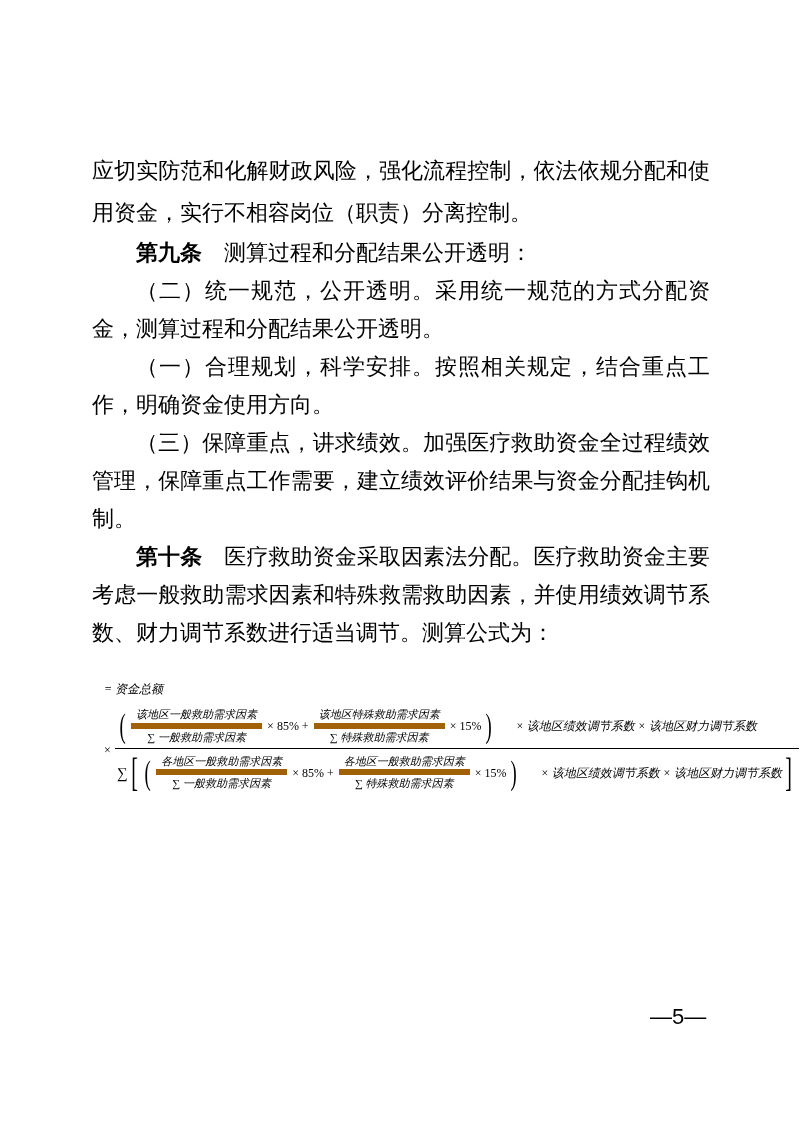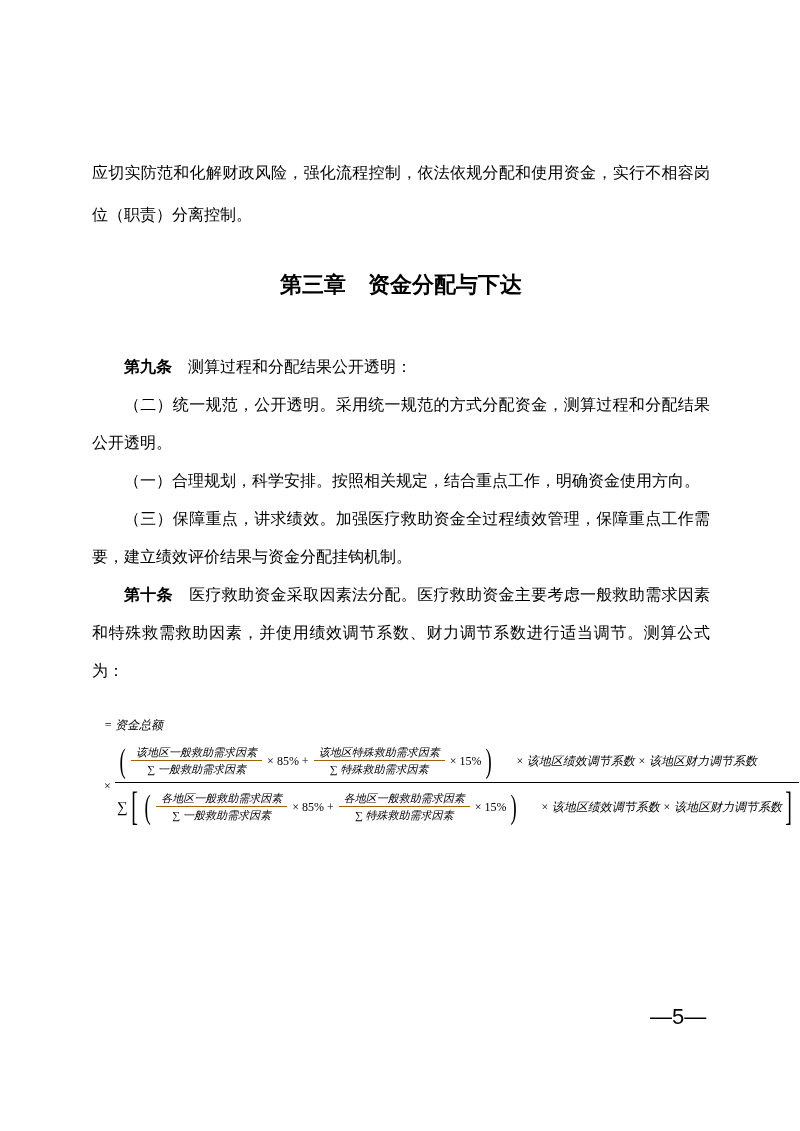--- a/index.html
+++ b/index.html
@@ -14,24 +14,25 @@
     width: 800px; height: 1131px;
     background: #fff;
     overflow: hidden;
   }
   .content {
     position: absolute;
     left: 92px; top: 152px;
     width: 618px;
   }
   .para {
-    font-size: 16px;
+    font-size: 22px;
     line-height: 38px;
     text-align: justify;
     text-indent: 2em;
+    font-family: Liberation Mono, monospace;
   }
   .para.no-indent { text-indent: 0; line-height: 42px; }
   .heading {
     font-size: 22px;
     font-weight: bold;
     text-align: center;
     line-height: 38px;
     margin-top: 30px;
     margin-bottom: 44px;
     text-indent: 0;
@@ -56,21 +57,21 @@
     display: flex; align-items: center; justify-content: flex-start;
     white-space: nowrap;
   }
   .bf-num { border-bottom: 1px solid #000; padding: 0 4px 4px 2px; }
   .bf-den { padding: 4px 4px 0 2px; }
   .frac {
     display: inline-flex; flex-direction: column;
     text-align: center; margin: 0 3px;
     font-size: 11px;
   }
-  .frac-num { padding: 0 5px 1px; border-bottom: 1px solid #a16207; }
+  .frac-num { padding: 0 5px 1px; border-bottom: 6px solid #a16207; }
   .frac-den { padding: 2px 5px 0; }
   .op { font-style: normal; margin: 0 2px; white-space: nowrap; }
   .paren, .bracket {
     display: inline-block;
     font-style: normal; font-weight: 300;
     line-height: 1; font-size: 34px;
     transform: scaleX(0.55);
   }
   .bracket { font-size: 40px; transform: scaleX(0.5); }
   .sigma { font-style: normal; font-size: 15px; margin-right: 1px; }
@@ -84,21 +85,20 @@
   }
 </style>
 </head>
 <body>
 
 <div class="page">
   <div class="content">
 
     <p class="para no-indent">应切实防范和化解财政风险，强化流程控制，依法依规分配和使用资金，实行不相容岗位（职责）分离控制。</p>
 
-    <p class="heading">第三章　资金分配与下达</p>
 
     <p class="para"><span class="lead">第九条</span><span>　测算过程和分配结果公开透明：</span></p>
 
     <p class="para">（二）统一规范，公开透明。采用统一规范的方式分配资金，测算过程和分配结果公开透明。</p>
 
     <p class="para">（一）合理规划，科学安排。按照相关规定，结合重点工作，明确资金使用方向。</p>
 
     <p class="para">（三）保障重点，讲求绩效。加强医疗救助资金全过程绩效管理，保障重点工作需要，建立绩效评价结果与资金分配挂钩机制。</p>
 
     <p class="para"><span class="lead">第十条</span><span>　医疗救助资金采取因素法分配。医疗救助资金主要考虑一般救助需求因素和特殊救需救助因素，并使用绩效调节系数、财力调节系数进行适当调节。测算公式为：</span></p>

